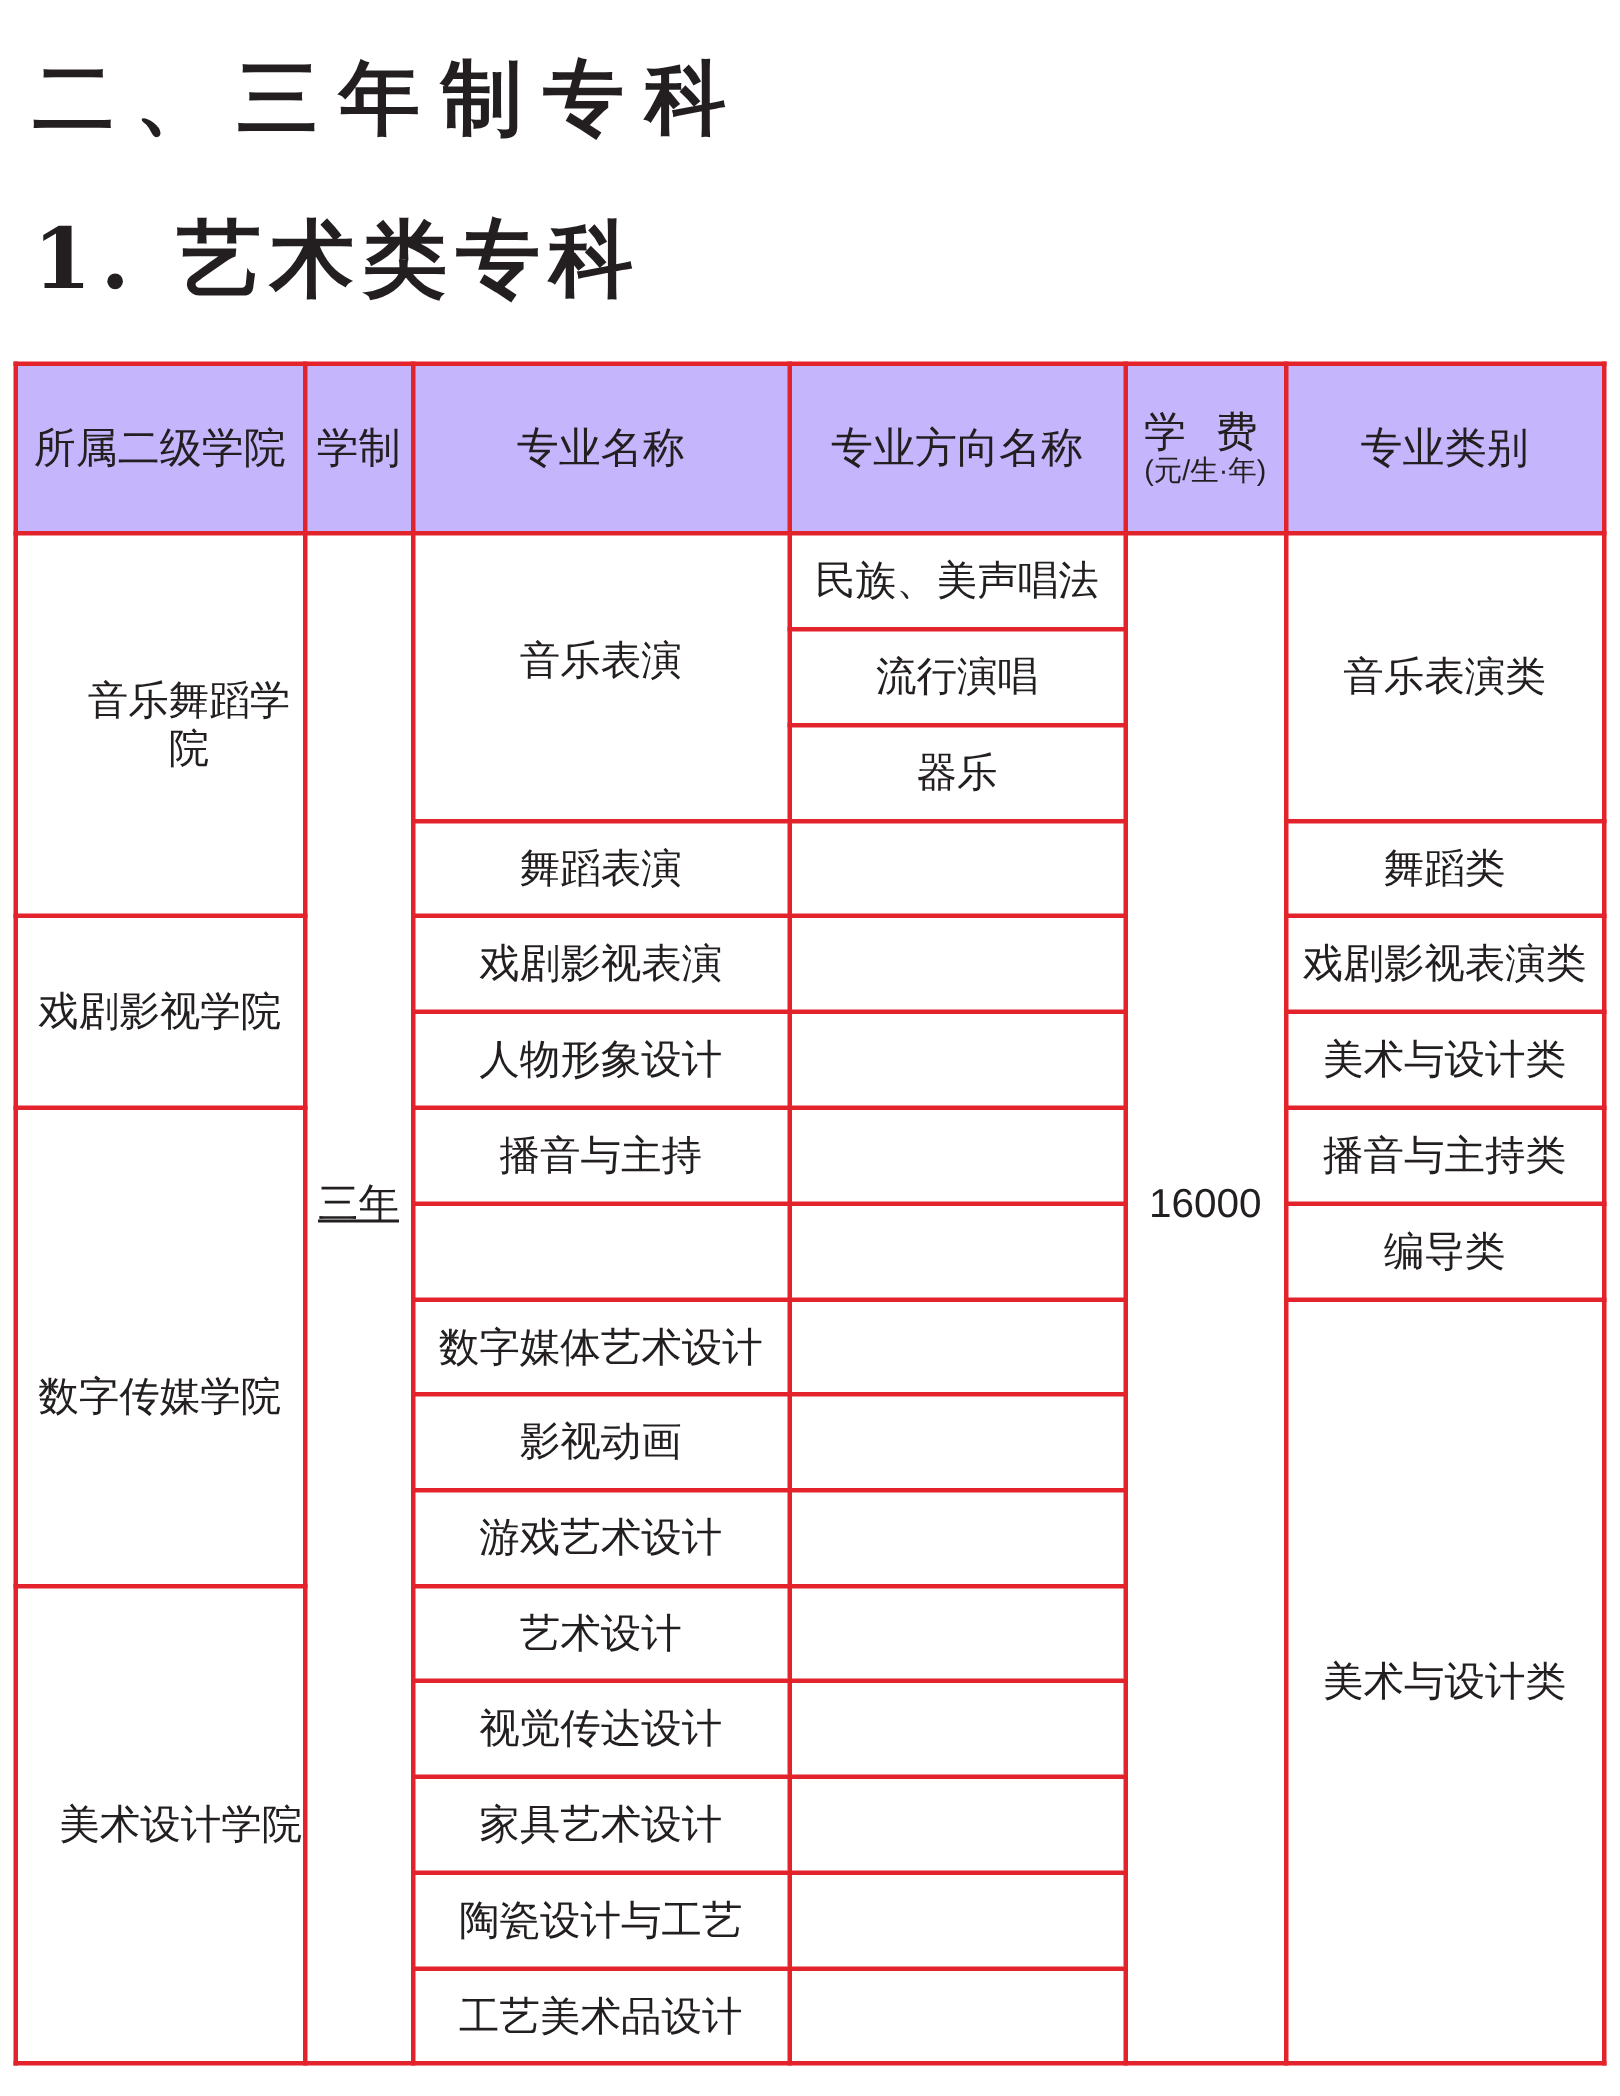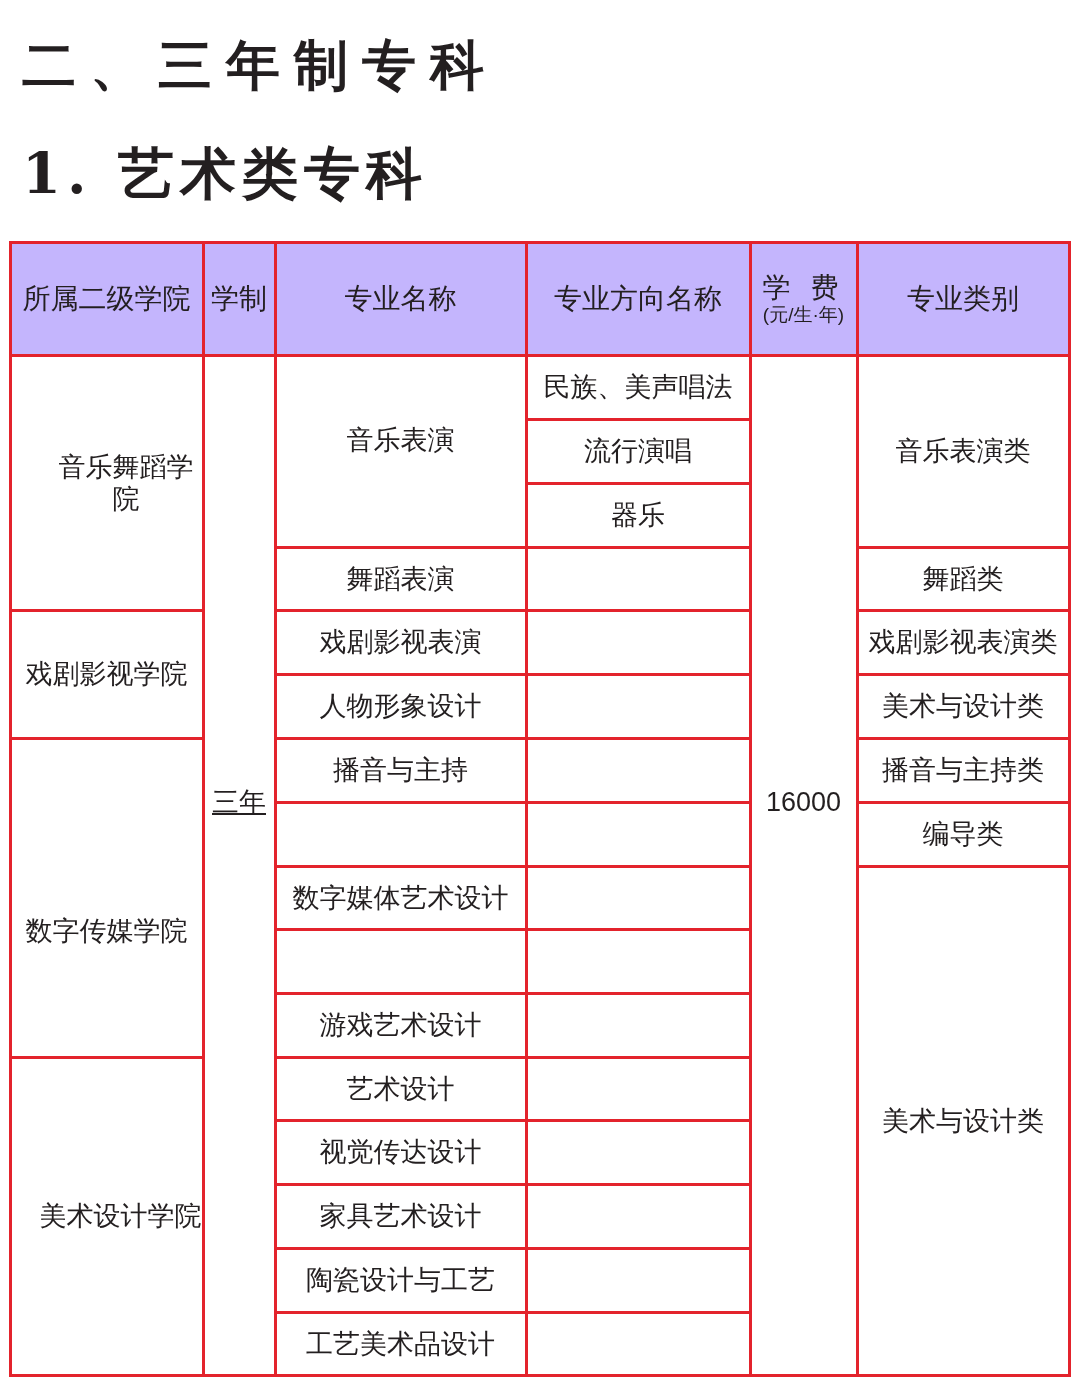--- a/index.html
+++ b/index.html
@@ -73,20 +73,23 @@
       <span>戏剧影视表演</span>
     </div>
   <div class="cell" style="left:275px;top:674px;width:251px;height:64px;">
       <span>人物形象设计</span>
     </div>
   <div class="cell" style="left:275px;top:738px;width:251px;height:64px;">
       <span>播音与主持</span>
     </div>
   <div class="cell" style="left:275px;top:866px;width:251px;height:63px;">
       <span>数字媒体艺术设计</span>
+    </div>
+  <div class="cell" style="left:275px;top:929px;width:251px;height:64px;">
+      <span>影视动画</span>
     </div>
   <div class="cell" style="left:275px;top:993px;width:251px;height:64px;">
       <span>游戏艺术设计</span>
     </div>
   <div class="cell" style="left:275px;top:1057px;width:251px;height:63px;">
       <span>艺术设计</span>
     </div>
   <div class="cell" style="left:275px;top:1120px;width:251px;height:64px;">
       <span>视觉传达设计</span>
     </div>

